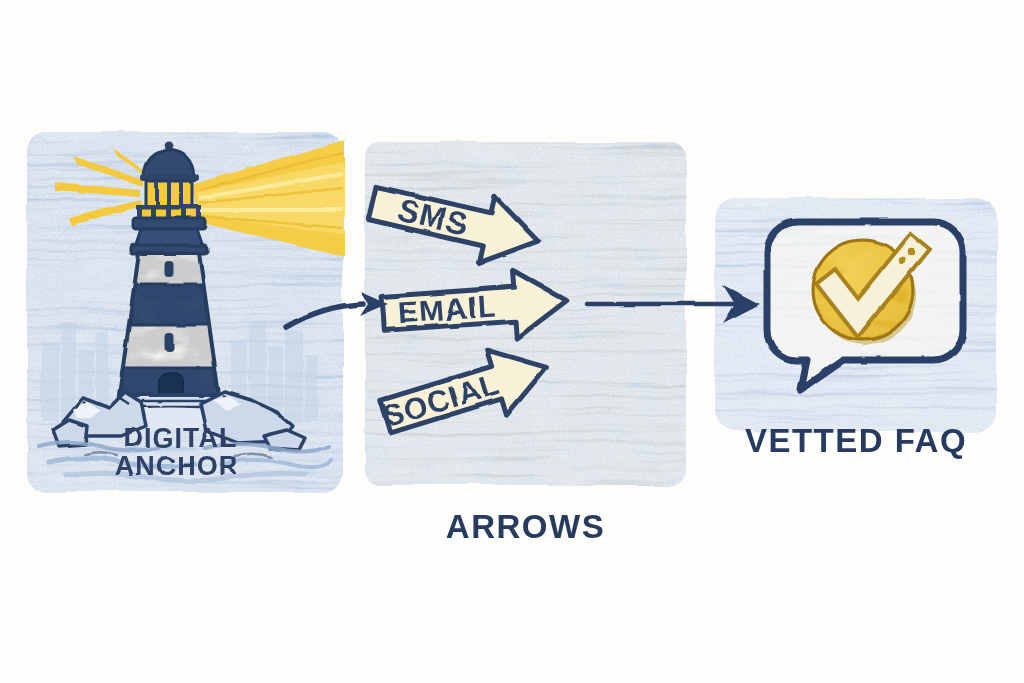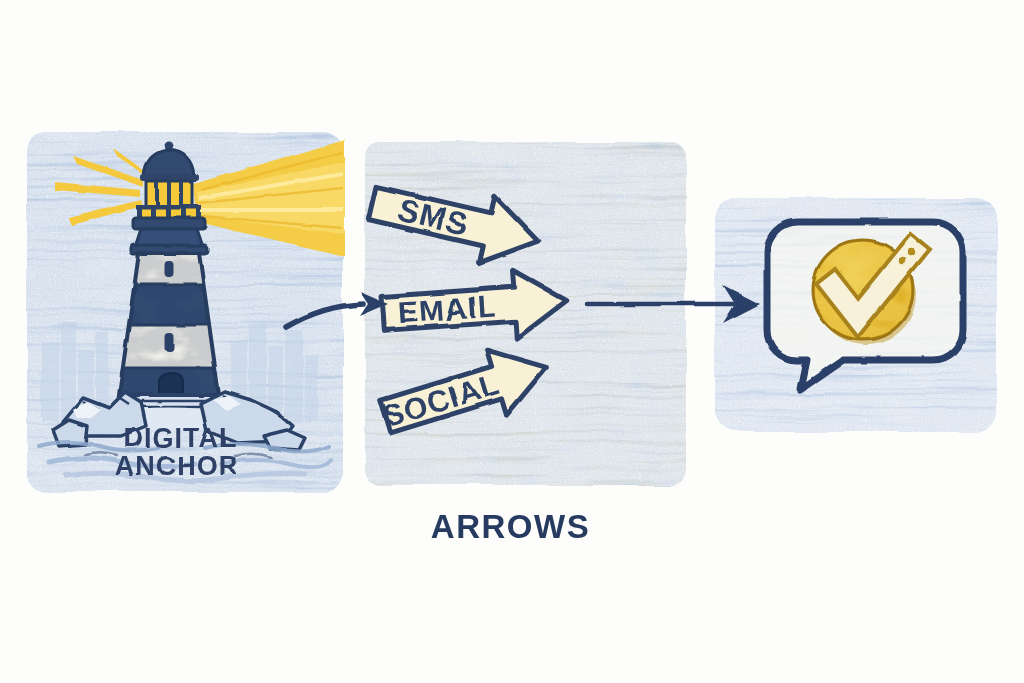--- a/index.html
+++ b/index.html
@@ -6,21 +6,21 @@
   .stage{position:relative;width:1024px;height:683px;background:#fdfdfb;overflow:hidden;
          font-family:"Liberation Sans","DejaVu Sans",sans-serif;}
   .panel{position:absolute;}
   #panel-lighthouse{left:25px;top:130px;}
   #panel-channels{left:363px;top:140px;}
   #panel-faq{left:713px;top:196px;}
   #connector-overlay{position:absolute;left:0;top:0;pointer-events:none;}
   .panel-label{position:absolute;text-align:center;color:#273a5f;font-weight:bold;
                font-size:33px;letter-spacing:1.5px;}
   #label-laughter{left:25px;top:507px;width:320px;}
-  #label-arrows{left:348px;top:508px;width:325px;text-align:center;}
+  #label-arrows{left:363px;top:508px;width:325px;text-align:center;}
   #label-vetted{left:713px;top:422px;width:286px;}
   .cap{font-family:"Liberation Sans","DejaVu Sans",sans-serif;font-weight:bold;
        font-size:27px;letter-spacing:1px;fill:#2d4166;}
   .arrow-label{font-family:"Liberation Sans","DejaVu Sans",sans-serif;font-weight:bold;
        font-size:30px;letter-spacing:1px;fill:#2e4368;}
   .defs-svg{position:absolute;width:0;height:0;}
 </style>
 </head>
 <body>
 
@@ -265,14 +265,15 @@
         <polygon points="360,292 388,304 360,316 368,304" fill="#2c4067"></polygon>
       </g>
       <g>
         <path d="M 587 304 H 733" fill="none" stroke="#2c4067" stroke-width="4.5" stroke-linecap="round"></path>
         <polygon points="723,285 760,304 723,323 735,304" fill="#2c4067"></polygon>
       </g>
     </g>
   </svg>
 
   <div class="panel-label" id="label-arrows">ARROWS</div>
+  <div class="panel-label" id="label-vetted">VETTED FAQ</div>
 
 </div>
 
 </body></html>

